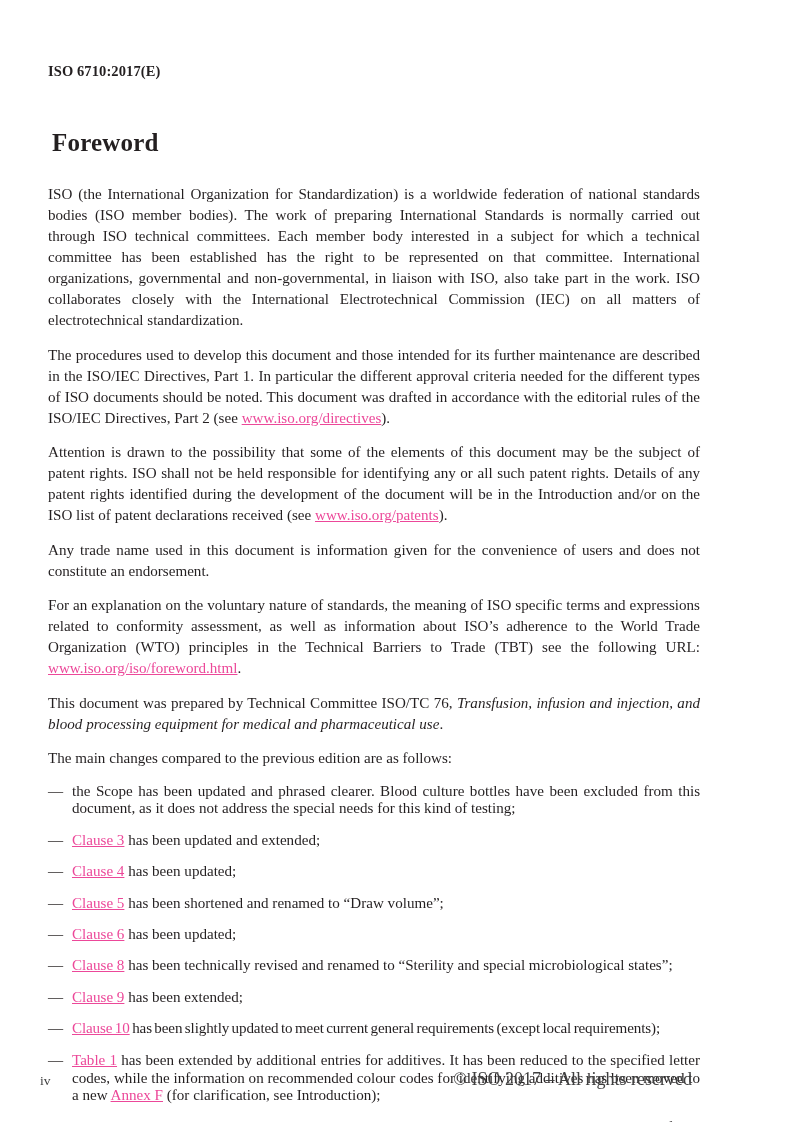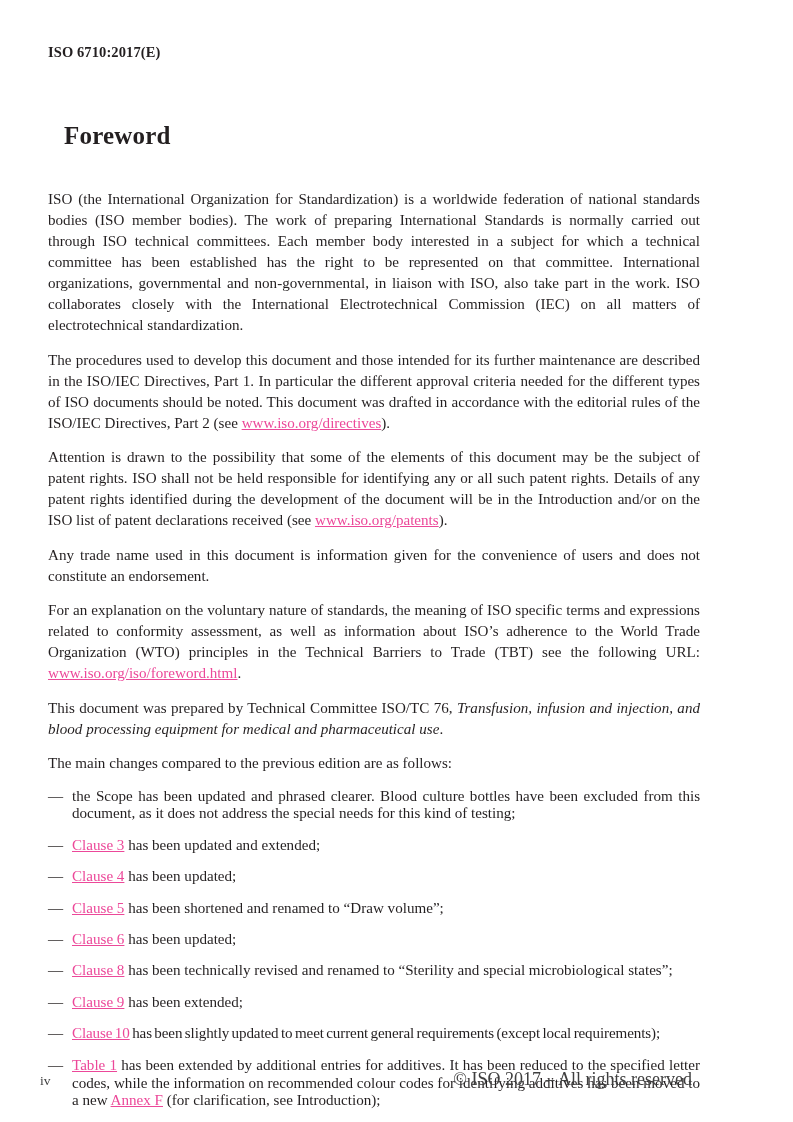--- a/index.html
+++ b/index.html
@@ -23,26 +23,26 @@
     position: absolute;
     left: 48px;
     top: 0;
     width: 652px;
   }
   .running-head {
     font-size: 14.5px;
     font-weight: bold;
     letter-spacing: 0.1px;
     color: #231f20;
-    padding-top: 44px;
+    padding-top: 63px;
   }
   h1.foreword-title {
     font-size: 25px;
     font-weight: bold;
-    margin: 16px;
+    margin: 4px;
     padding-top: 45px;
     padding-bottom: 0;
     letter-spacing: 0.2px;
     color: #231f20;
   }
   .body-block {
     padding-top: 23px;
   }
   p.para {
     font-size: 15.1px;

